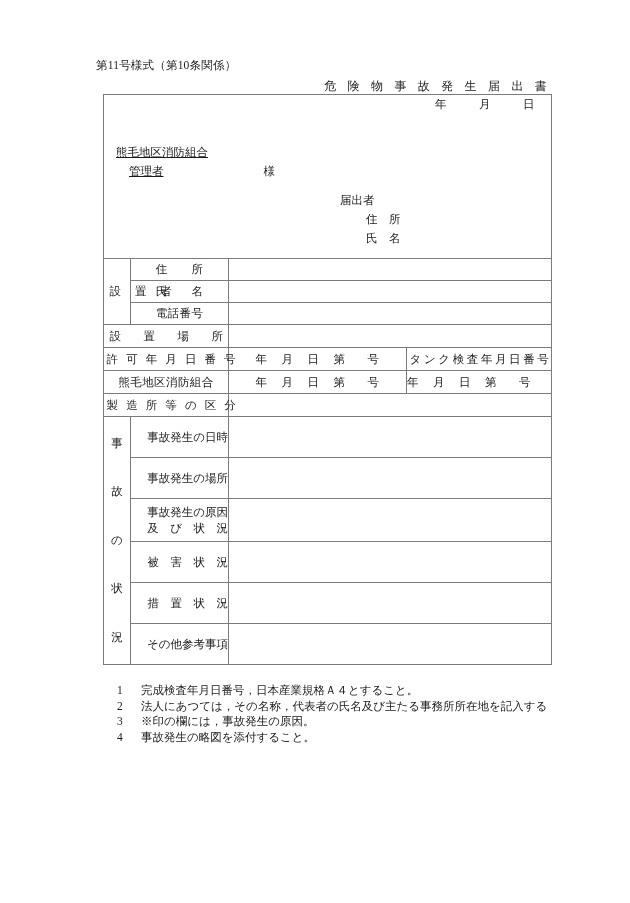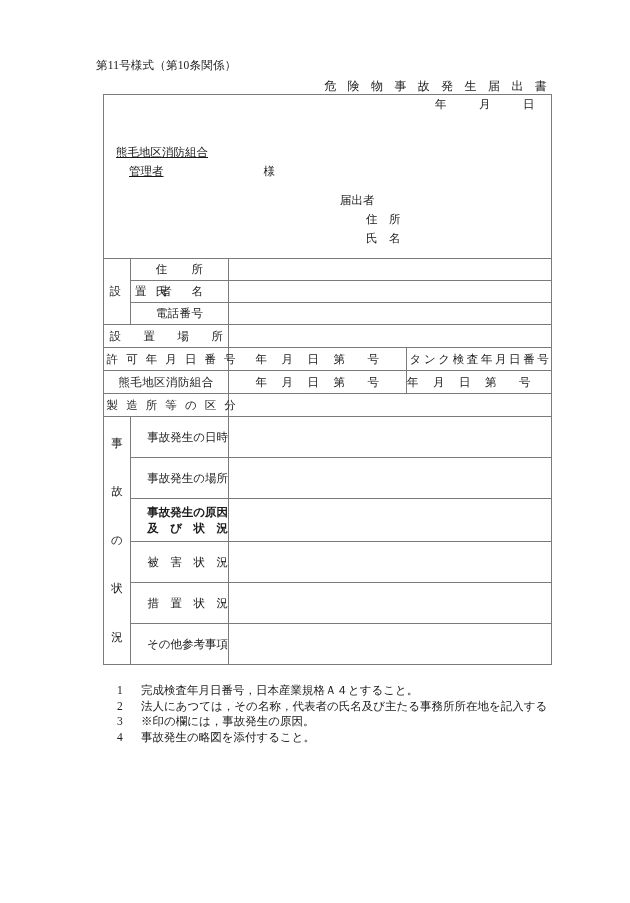--- a/index.html
+++ b/index.html
@@ -143,21 +143,20 @@
 
   
   .sublbl {
     width: 98px;
     text-align: right;
     white-space: nowrap;
     font-size: 11.5px;
   }
   .sublbl .two-line {
     line-height: 16px;
-    font-weight: bold;
   }
   .cell-acc { height: 40px; }
   .cell-acc-tall { height: 42px; }
 
   
   .dateline {
     text-align: center;
     font-size: 11px;
     letter-spacing: 0.4px;
     white-space: nowrap;

